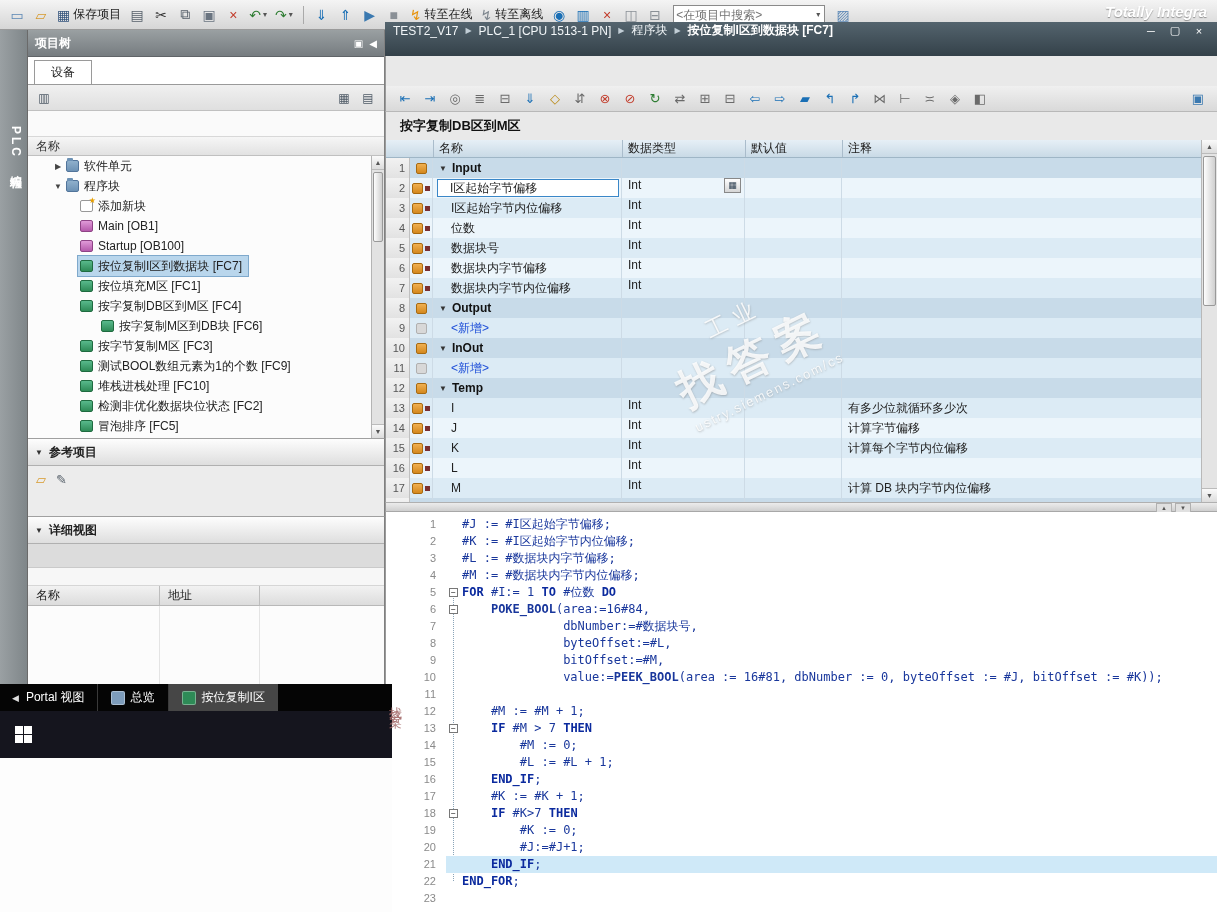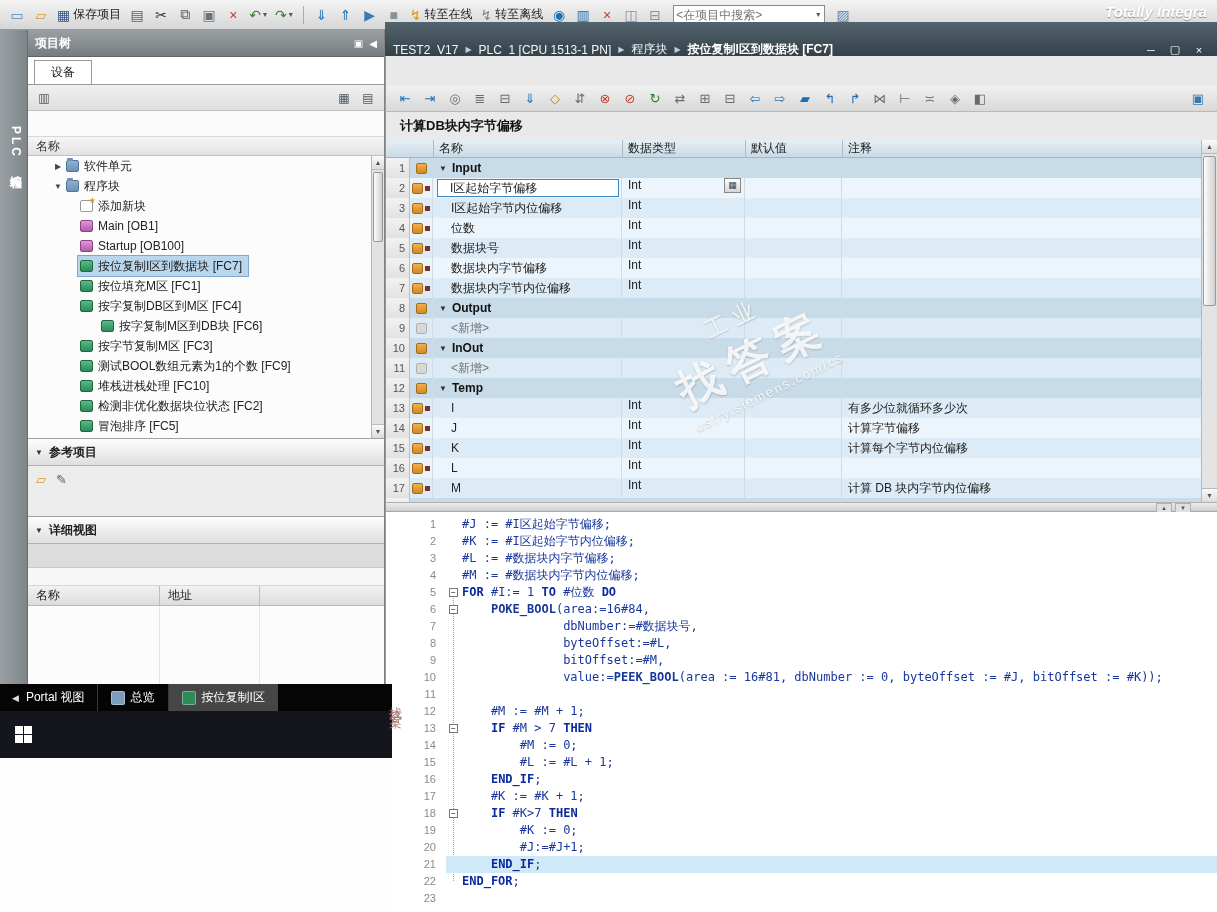--- a/index.html
+++ b/index.html
@@ -86,21 +86,21 @@
   .dv-c1{width:132px;padding-left:8px;border-right:1px solid #bdbdbd;height:100%;display:flex;align-items:center}
   .dv-c2{width:100px;padding-left:8px;border-right:1px solid #bdbdbd;height:100%;display:flex;align-items:center}
   .dv-c3{flex:1}
   #dv-body{display:flex;height:79px;background:#fcfcfc}
   .dv-b1{width:132px;border-right:1px solid #e4e4e4}
   .dv-b2{width:100px;border-right:1px solid #e4e4e4}
   .dv-b3{flex:1}
 
   
   #breadcrumb-bar{position:absolute;left:385px;top:22px;width:832px;height:36px;
-    background:linear-gradient(#54646e,#323f47);display:flex;align-items:flex-end;
+    background:linear-gradient(#54646e,#323f47);display:flex;align-items:flex-start;
     padding:0 8px;color:#fff}
   #breadcrumb-items{display:flex;align-items:center;white-space:nowrap;overflow:hidden}
   .bc-item{font-size:12px;color:#f2f6f8;cursor:default}
   .bc-item.last{font-weight:bold;color:#fff}
   .bc-sep{font-size:8px;color:#c2ced6;margin:0 7px}
   #win-controls{margin-left:auto;display:flex;gap:4px}
   .wc-btn{width:20px;height:17px;display:flex;align-items:center;justify-content:center;
           color:#fff;font-size:11px;cursor:default}
 
   
@@ -130,21 +130,21 @@
   .var-ico{width:11px;height:11px;background:linear-gradient(#f0b050,#d4881e);border:1px solid #a86a10;border-radius:2px}
   .var-ico.dim{background:#d8d8d8;border-color:#b0b0b0}
   .var-dot{width:5px;height:5px;background:#7a3030}
   .c-name{width:189px;height:100%;display:flex;align-items:center;padding-left:4px;border-right:1px solid #cddbe6}
   .c-type{width:123px;height:100%;display:flex;padding-left:6px;border-right:1px solid #cddbe6}
   .c-def{width:97px;height:100%;display:flex;align-items:center;padding-left:6px;border-right:1px solid #cddbe6}
   .c-com{flex:1;height:100%;display:flex;align-items:center;padding-left:6px;overflow:hidden;white-space:nowrap}
   .sec-exp{font-size:8px;color:#333;margin:0 5px 0 2px}
   .sec-name{font-weight:bold;color:#111}
   .var-name{padding-left:14px;white-space:nowrap}
-  .add-name{padding-left:14px;color:#737373}
+  .add-name{padding-left:14px;color:#1d4ed8}
   .sel-cell{flex:1;height:18px;background:#fff;border:1px solid #3a87c8;display:flex;align-items:center;
      padding:0 4px 0 12px;margin-right:2px;white-space:nowrap}
   .browse-btn{width:17px;height:15px;border:1px solid #888;background:linear-gradient(#fefefe,#d6d6d6);
      font-size:9px;line-height:13px;text-align:center;margin-left:auto;margin-right:3px;color:#345;cursor:default}
   #iface-sb{position:absolute;right:0;top:0;bottom:0;width:16px;background:#e4e4e4;border-left:1px solid #b8b8b8}
   #iface-sb .sb-thumb{top:16px;height:150px}
 
   #splitter{position:absolute;left:385px;top:502px;width:832px;height:10px;
      background:linear-gradient(#ececec,#cfcfcf);border-top:1px solid #b0b0b0;border-bottom:1px solid #a8a8a8;border-left:1px solid #9a9a9a}
   .sp-btns{position:absolute;right:26px;top:0;display:flex;gap:3px}
@@ -444,21 +444,21 @@
         <span class="etbtn" style="color: rgb(106, 106, 106);">⋈</span>
         <span class="etbtn" style="color: rgb(106, 106, 106);">⊢</span>
         <span class="etbtn" style="color: rgb(106, 106, 106);">≍</span>
         <span class="etbtn" style="color: rgb(106, 106, 106);">◈</span>
         <span class="etbtn" style="color: rgb(106, 106, 106);">◧</span>
       </span>
     <span id="editor-toolbar-right">
         <span class="etbtn" style="color: rgb(59, 121, 176);">▣</span>
       </span>
   </div>
-  <div id="editor-title">计算DB块内字节偏移</div>
+  <div id="editor-title">按字复制DB区到M区</div>
 
   <div id="iface-table">
     <div id="iface-head">
       <span class="h-sp"></span>
       <span class="h-c h-name">名称</span>
       <span class="h-c h-type">数据类型</span>
       <span class="h-c h-def">默认值</span>
       <span class="h-c h-com">注释</span>
     </div>
     <div id="iface-body">

